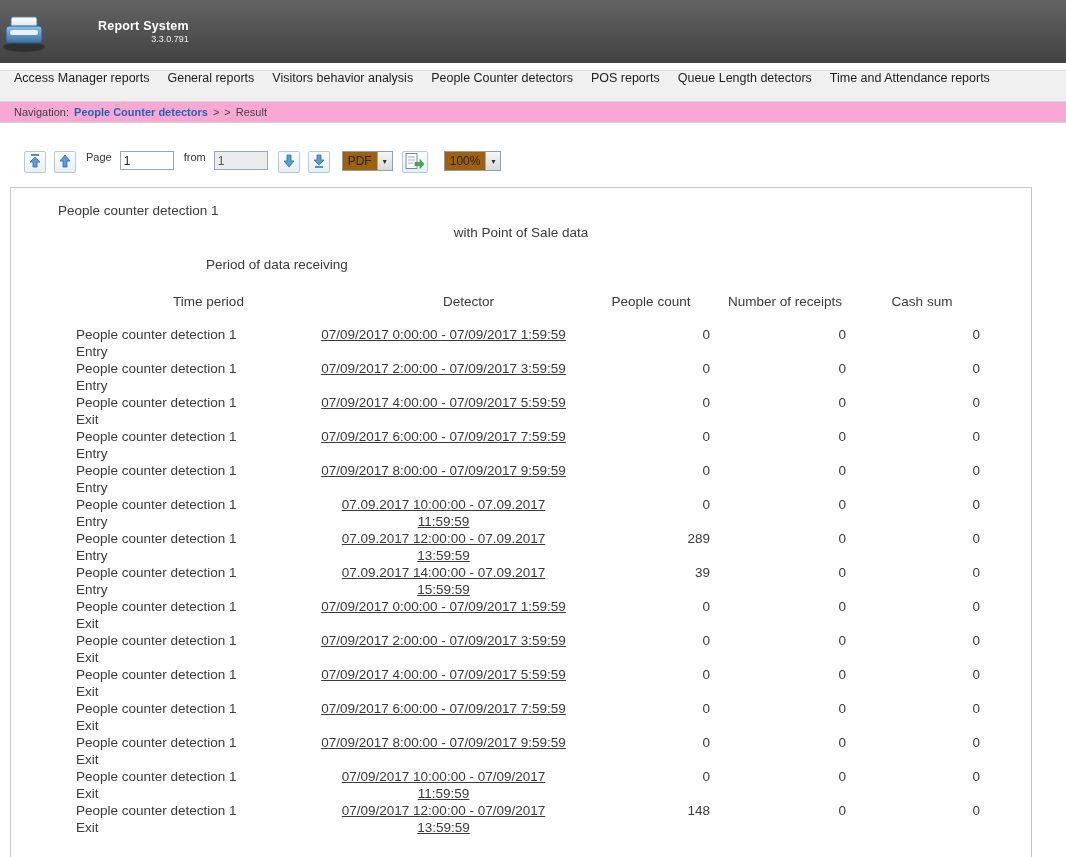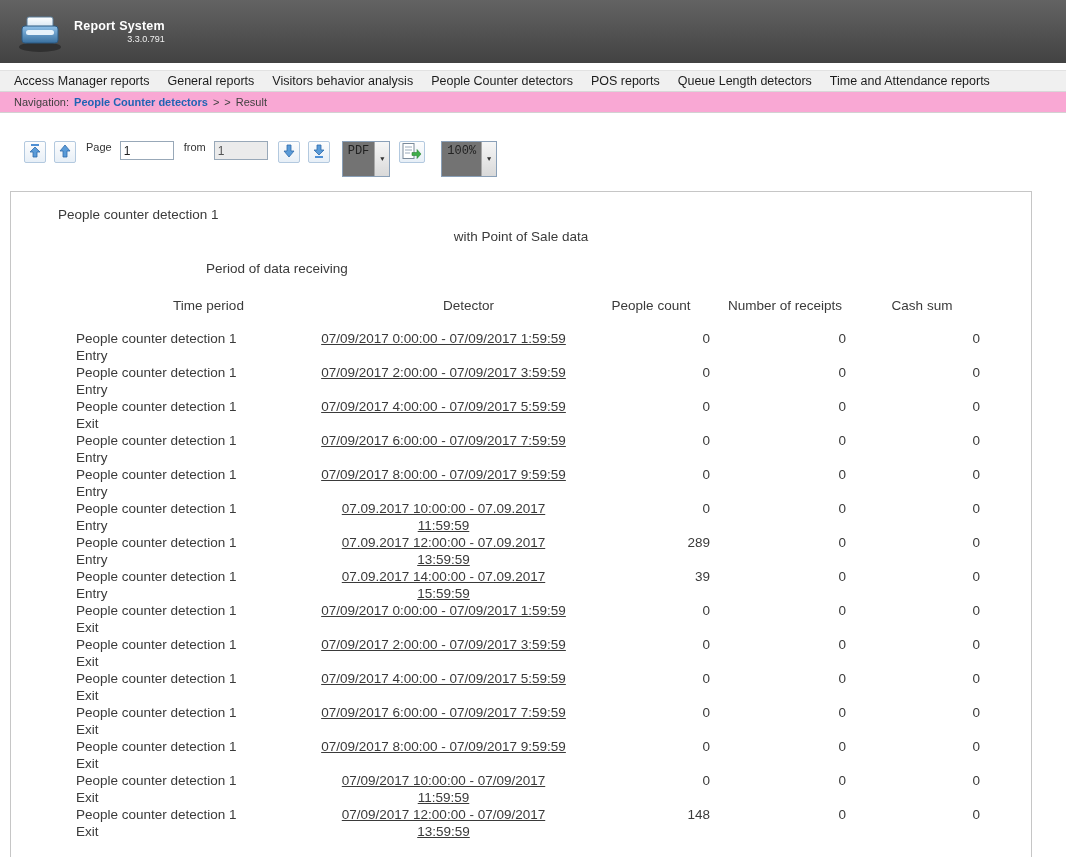--- a/index.html
+++ b/index.html
@@ -5,32 +5,32 @@
   * { box-sizing: border-box; }
   html, body { margin:0; padding:0; }
   body {
     width:1066px; height:857px; overflow:hidden; background:#fff;
     font-family:"Liberation Sans", sans-serif;
   }
 
   
   .app-header {
     height:63px; background:linear-gradient(#636363,#424242);
-    display:flex; align-items:center; padding-left:16px;
+    display:flex; align-items:center; gap:40px;
   }
   .logo-wrap { width:48px; height:44px; display:flex; align-items:center; justify-content:center; }
   .title-block { margin-left:10px; color:#fff; }
   .app-title { font-weight:bold; font-size:12.5px; letter-spacing:.2px; }
   .app-version { font-size:9px; text-align:right; margin-top:1px; color:#f0f0f0; }
 
   
   .menubar {
-    margin-top:7px; height:22px; background:#f0f0f0;
+    margin-top:7px; height:32px; background:#f0f0f0;
     border-top:1px solid #e2e2e2; border-bottom:1px solid #d8d8d8;
-    display:flex; align-items:center; padding-left:5px;
+    display:flex; padding-left:5px;
   }
   .menu-item { padding:0 9px; font-size:12.5px; color:#1c1c1c; cursor:pointer; white-space:nowrap; }
 
   
   .breadcrumb {
     height:21px; background:#f9a8d4; border-bottom:1px solid #d2d2d2;
     display:flex; align-items:center; font-size:11px; color:#3f3f3f; padding-left:14px;
   }
   .breadcrumb > span { margin-right:5px; white-space:nowrap; }
   .crumb-link { color:#1f64b4; font-weight:bold; cursor:pointer; }
@@ -44,22 +44,22 @@
     margin-right:8px; cursor:pointer; padding:0;
   }
   .tb-label { font-size:11px; color:#333; margin:0 8px 0 2px; }
   .tb-input {
     width:54px; height:19px; border:1px solid #98a8b8; font-size:12px;
     padding:0 3px; font-family:"Liberation Sans", sans-serif; color:#222;
   }
   .tb-input[disabled] { background:#ebebeb; color:#555; }
   .gap-l { margin-left:10px; }
   .select-box {
-    height:36px; border:1px solid #8aa0b8; background:#737373;
-    display:flex; align-items:stretch; font-size:12px; margin-right:9px; cursor:pointer;font-family:Liberation Mono, monospace;
+    height:20px; border:1px solid #8aa0b8; background:#a16207;
+    display:flex; align-items:stretch; font-size:12px; margin-right:9px; cursor:pointer;
   }
   .select-text { padding:2px 5px 0 5px; color:#222; min-width:26px; }
   .select-arrow {
     width:15px; background:linear-gradient(#f6f6f6,#d9d9d9); border-left:1px solid #a8a8a8;
     display:flex; align-items:center; justify-content:center; font-size:7px; color:#333;
   }
 
   
   .page {
     margin:14px 0 0 10px; width:1022px; height:704px;

